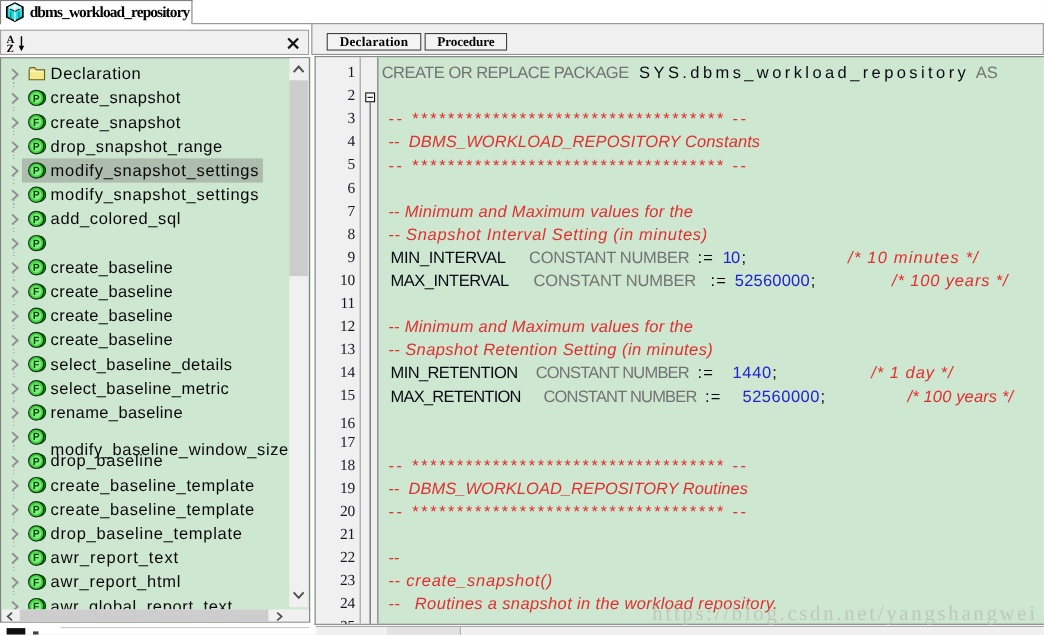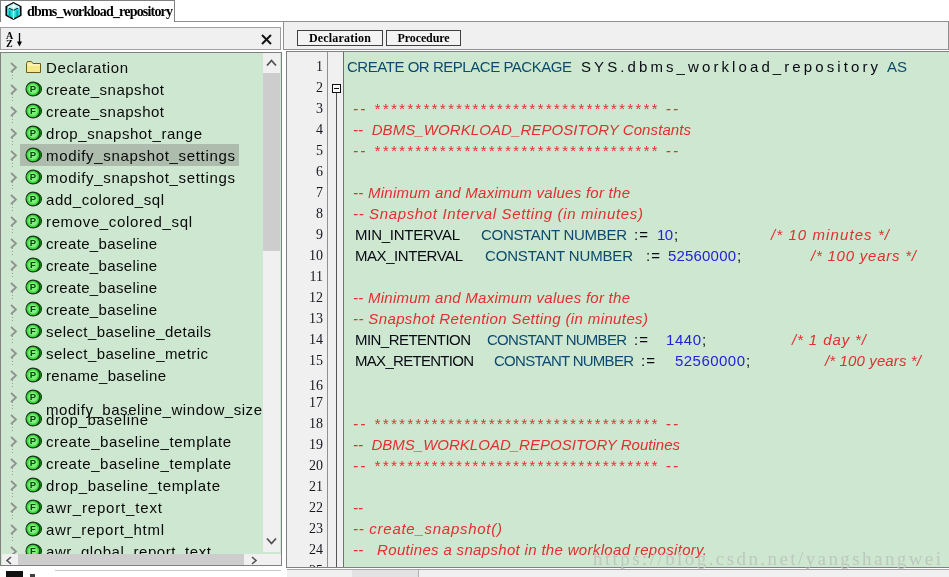--- a/index.html
+++ b/index.html
@@ -42,21 +42,21 @@
   #foldm{position:absolute;left:41px;top:0;width:16px;height:515px;background:#f0f0f0;
          border-right:1px solid #707070;box-sizing:border-box;}
   .lnum{position:absolute;right:4px;height:21px;font-family:"Liberation Serif",serif;
         font-size:14px;color:#17171f;text-align:right;line-height:21px;}
   #foldbox{position:absolute;left:4px;top:32px;width:9px;height:9px;background:#f8f8f8;
            border:1px solid #101010;box-sizing:border-box;}
   #foldbox div{position:absolute;left:1px;top:3px;width:5px;height:1px;background:#101010;}
   #foldline{position:absolute;left:8px;top:41px;width:1px;height:475px;background:#555555;}
   .seg{position:absolute;height:21px;line-height:21px;font-size:15px;white-space:pre;}
   .id{color:#0a0a14;}
-  .kw{color:#0c4a6e;}
+  .kw{color:#737373;}
   .num{color:#2323d3;}
   .cmt{color:#e22f2f;font-style:italic;}
   
   #ebsb{left:287px;top:569px;width:662px;height:8px;background:#f0f0f0;border-top:1px solid #a8a8a8;}
   
   #wm{left:593px;top:548px;height:22px;font-family:"Liberation Serif",serif;
       font-size:19px;color:#bec8be;white-space:pre;}
   
   #blk1{left:6px;top:571px;width:17px;height:6px;background:#101010;}
   #blk2{left:30px;top:574px;width:5px;height:3px;background:#404040;}
@@ -187,21 +187,20 @@
     <div class="trow" style="top:157px">
       <svg style="position:absolute;left:8px;top:5px" width="9" height="13" viewBox="0 0 9 13">
         <polyline points="2,2 7,6.5 2,11" fill="none" stroke="#8f8f8f" stroke-width="1.7"></polyline>
       </svg>
       <svg class="gico" viewBox="0 0 17 16">
         <circle cx="10.2" cy="8" r="6.3" fill="#139413" stroke="#0c3b0c" stroke-width="1"></circle>
         <circle cx="7.9" cy="8" r="6.9" fill="#38d838" stroke="#1c321c" stroke-width="1.1"></circle>
         <circle cx="7.9" cy="8" r="4.7" fill="#7fee7f"></circle>
         <text x="7.9" y="11.4" text-anchor="middle" font-size="9.5" font-weight="bold" fill="#0d470d" font-family="Liberation Sans">P</text>
       </svg>
-      <span class="lbl" style="letter-spacing: 0.642463px;">remove_colored_sql</span>
     </div>
     <div style="position:absolute;left:11px;top:173px;width:1px;height:8px;background-image:repeating-linear-gradient(#9a9a9a 0 1px,transparent 1px 3px);"></div>
     <div class="trow" style="top:179px">
       <svg style="position:absolute;left:8px;top:5px" width="9" height="13" viewBox="0 0 9 13">
         <polyline points="2,2 7,6.5 2,11" fill="none" stroke="#8f8f8f" stroke-width="1.7"></polyline>
       </svg>
       <svg class="gico" viewBox="0 0 17 16">
         <circle cx="10.2" cy="8" r="6.3" fill="#139413" stroke="#0c3b0c" stroke-width="1"></circle>
         <circle cx="7.9" cy="8" r="6.9" fill="#38d838" stroke="#1c321c" stroke-width="1.1"></circle>
         <circle cx="7.9" cy="8" r="4.7" fill="#7fee7f"></circle>

